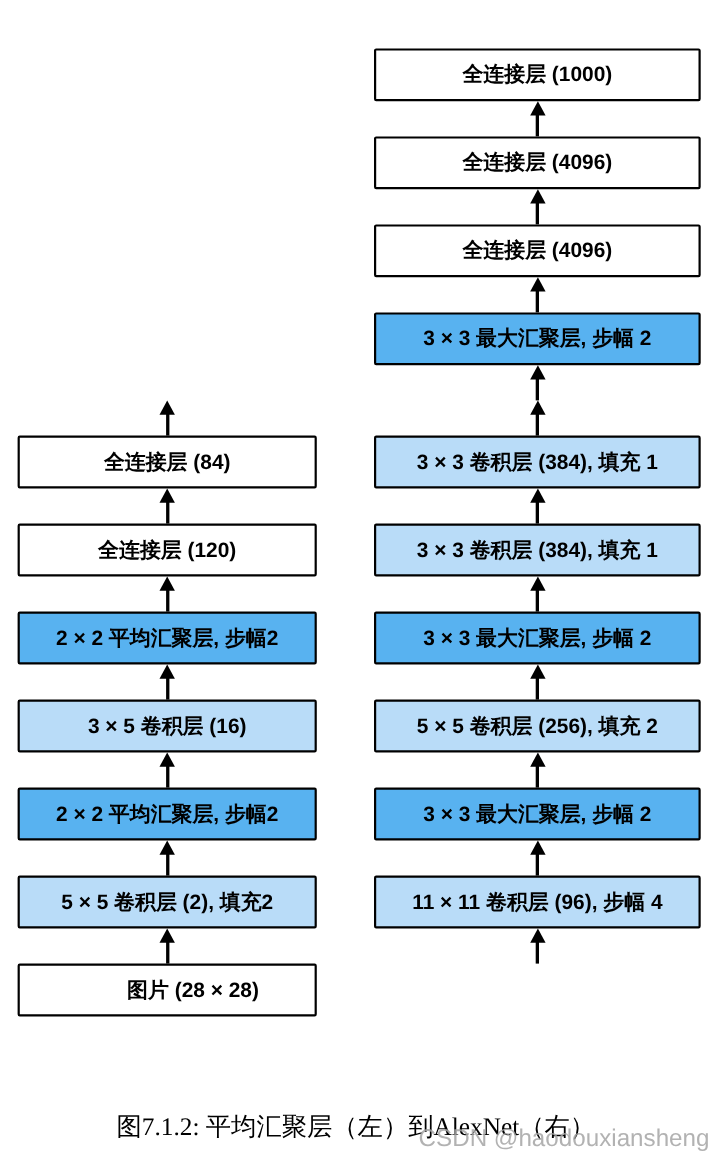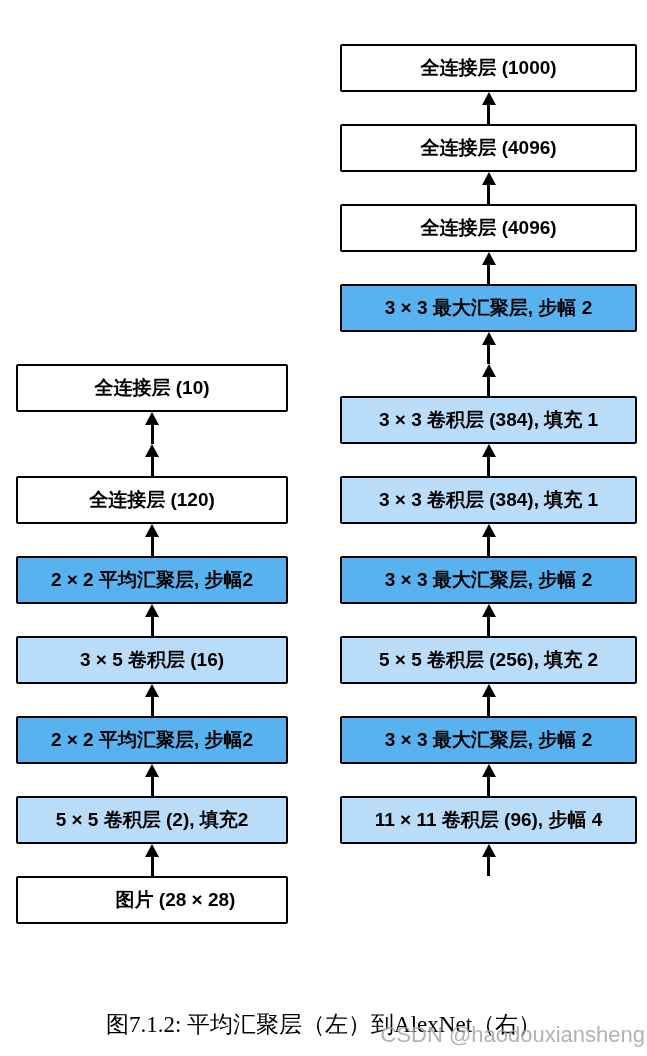--- a/index.html
+++ b/index.html
@@ -49,25 +49,25 @@
     position: absolute; right: 2px; top: 1022px;
     font-size: 22px;
     color: rgba(165,165,165,0.85);
     font-family: "Liberation Sans", sans-serif;
   }
 </style>
 </head>
 <body>
 
 <div class="column" id="lenet-column">
-  <div class="layer-box" style="background-color: rgb(255, 255, 255);">全连接层 (10)</div>
   <div class="up-arrow">
       <span class="arrow-head"></span>
       <span class="arrow-shaft"></span>
     </div>
+  <div class="layer-box" style="background-color: rgb(255, 255, 255);">全连接层 (84)</div>
   <div class="up-arrow">
       <span class="arrow-head"></span>
       <span class="arrow-shaft"></span>
     </div>
   <div class="layer-box" style="background-color: rgb(255, 255, 255);">全连接层 (120)</div>
   <div class="up-arrow">
       <span class="arrow-head"></span>
       <span class="arrow-shaft"></span>
     </div>
   <div class="layer-box" style="background-color: rgb(88, 178, 240);">2 × 2 平均汇聚层, 步幅2</div>

